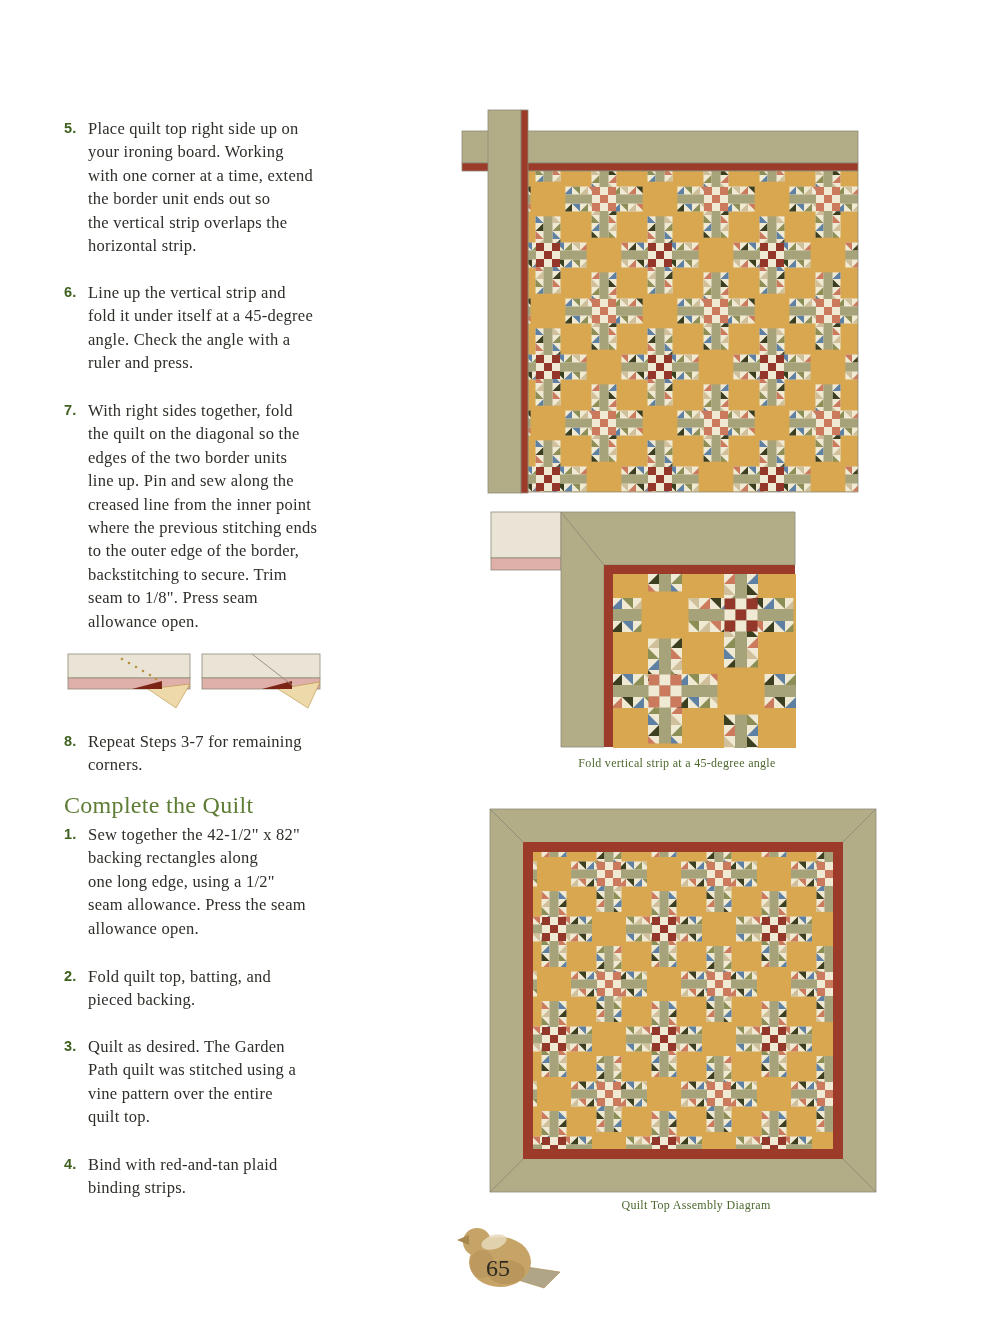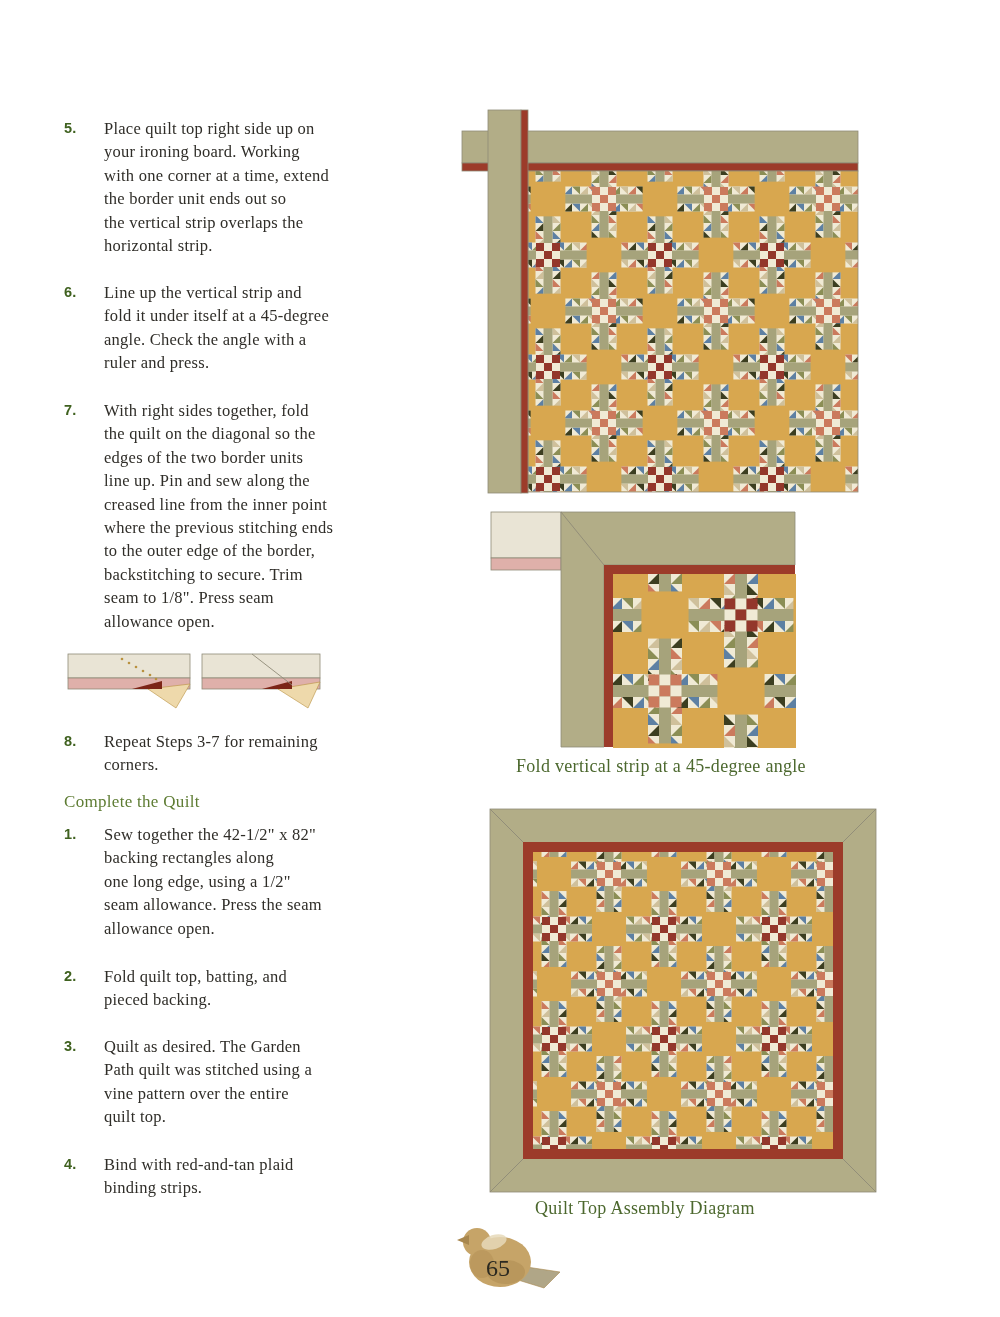--- a/index.html
+++ b/index.html
@@ -7,23 +7,23 @@
     width:1000px;height:1317px;position:relative;background:#ffffff;
     font-family:"Liberation Serif","DejaVu Serif",serif;
     overflow:hidden;
   }
   .step{position:absolute;left:64px;width:320px;color:#2f2d28;font-size:16.5px;line-height:23.4px;letter-spacing:.25px;}
   .step .num{
     position:absolute;left:0;top:0;width:20px;
     color:#3f611f;font-weight:bold;font-size:14.5px;line-height:23.4px;
     font-family:"Liberation Sans","DejaVu Sans",sans-serif;
   }
-  .step .txt{display:block;margin-left:40px;white-space:pre-line;}
-  .heading{position:absolute;left:64px;color:#5e7c33;font-size:17px;letter-spacing:.3px;}
-  .caption{position:absolute;color:#4c682e;font-size:18px;letter-spacing:.3px;text-align:left;}
+  .step .txt{display:block;margin-left:24px;white-space:pre-line;}
+  .heading{position:absolute;left:64px;color:#5e7c33;font-size:24px;letter-spacing:.3px;}
+  .caption{position:absolute;color:#4c682e;font-size:12px;letter-spacing:.3px;text-align:center;}
   .diagram{position:absolute;}
   svg{display:block;}
 </style>
 </head>
 <body>
 
 <div class="step" style="top:117px">
   <span class="num">5.</span>
   <span class="txt">Place quilt top right side up on
 your ironing board. Working

